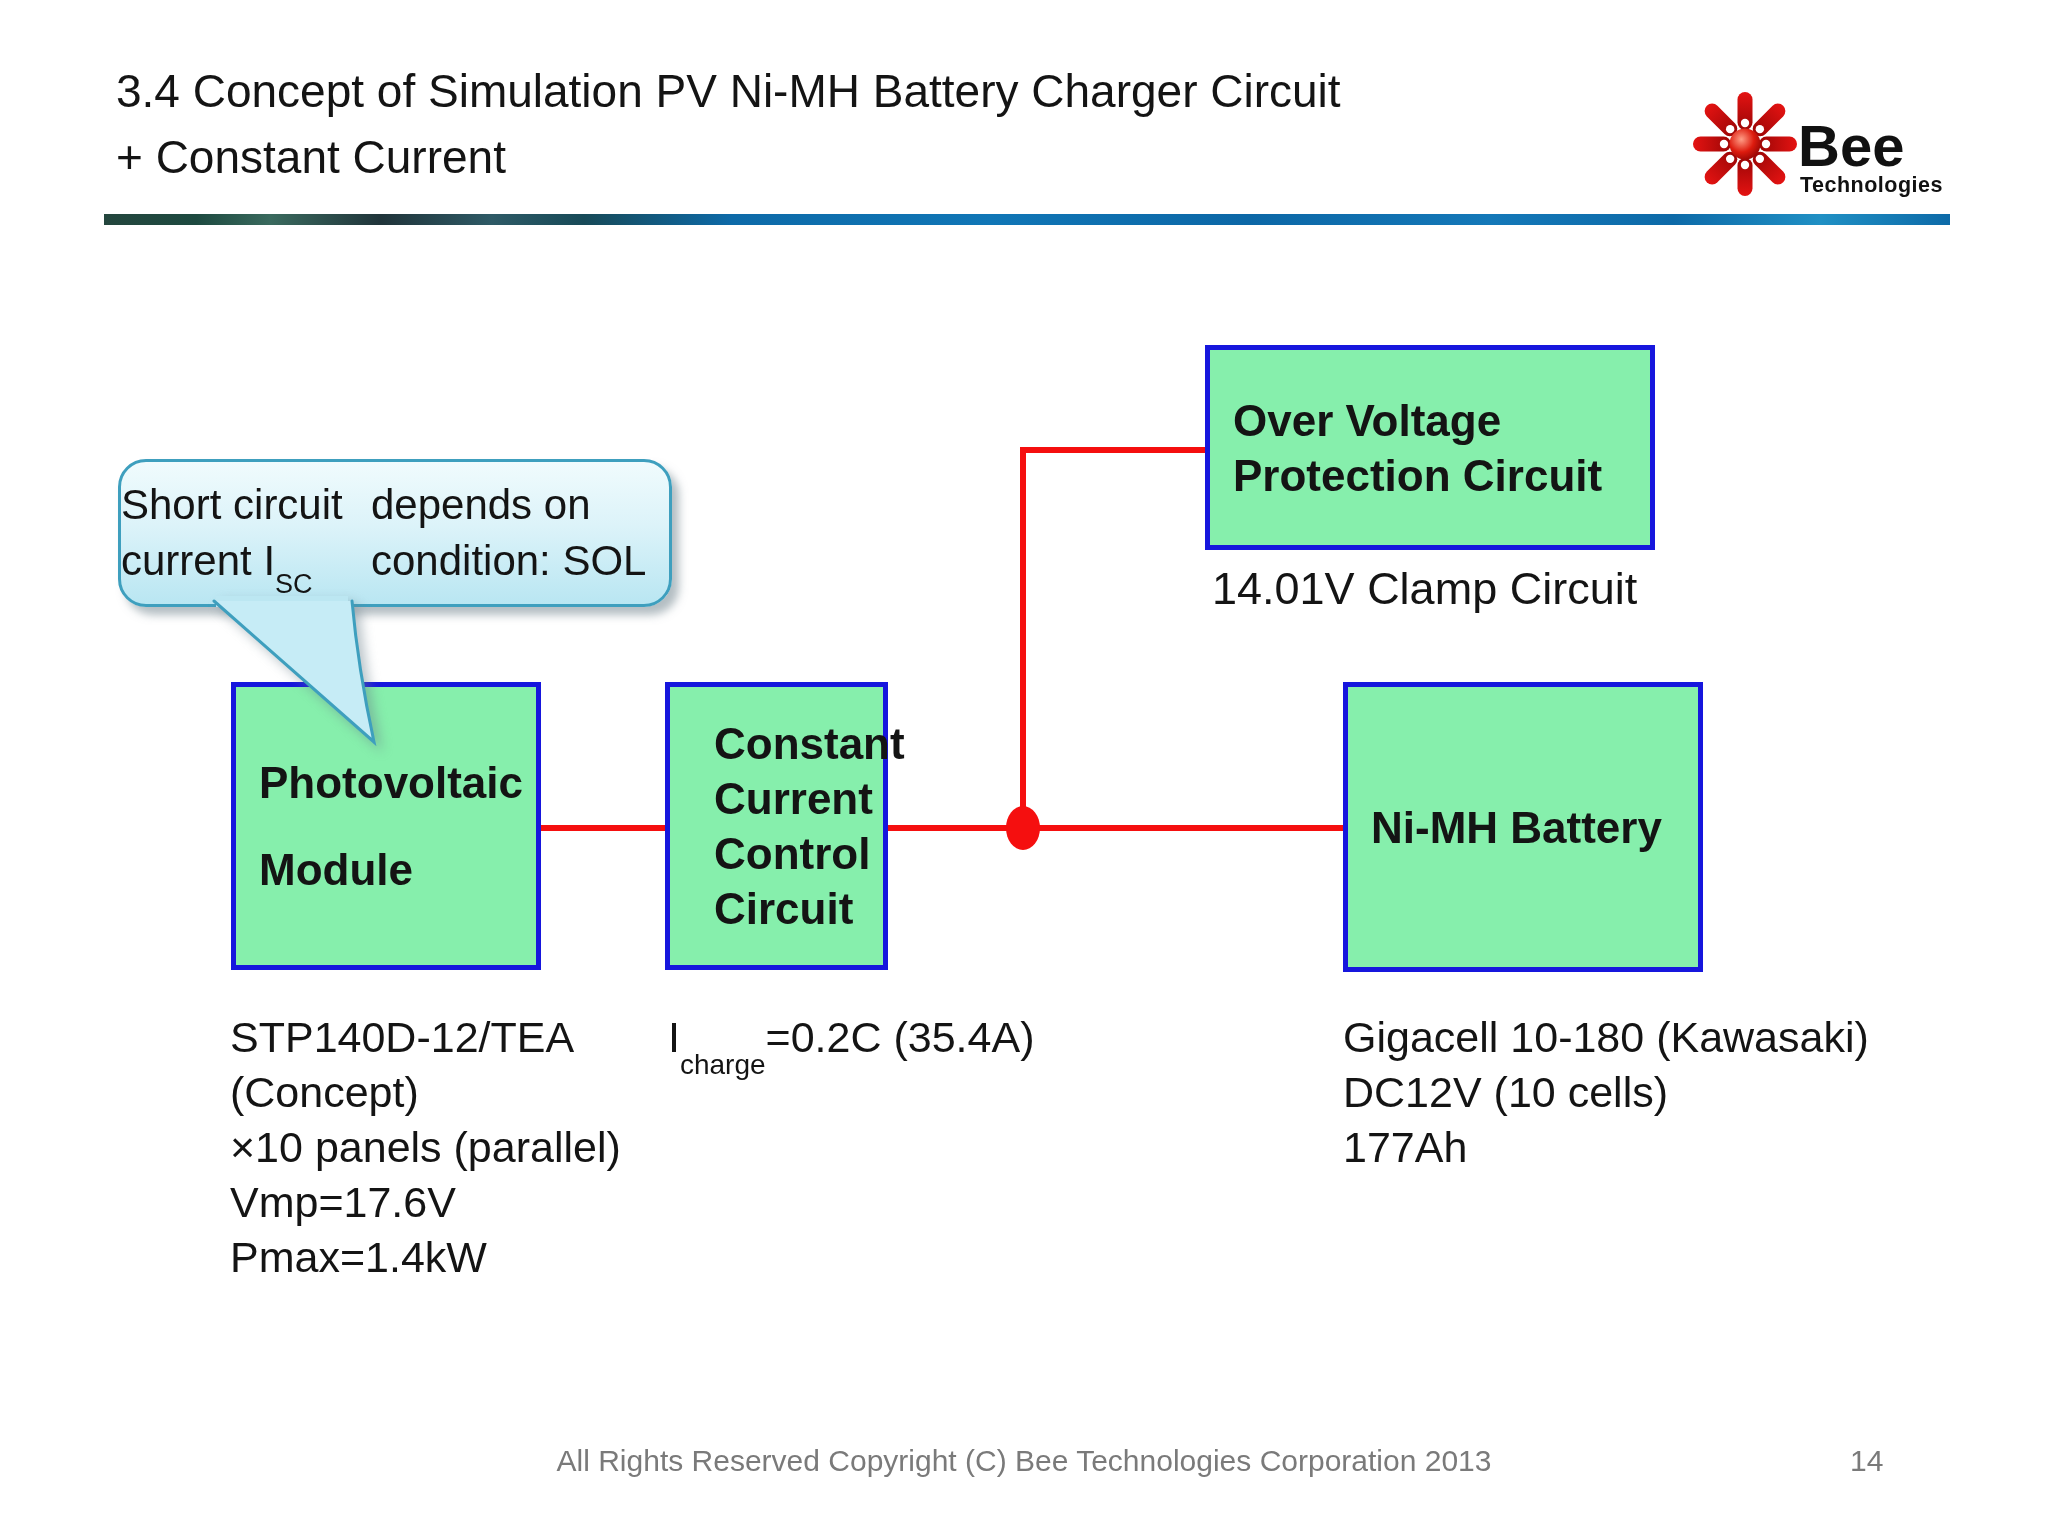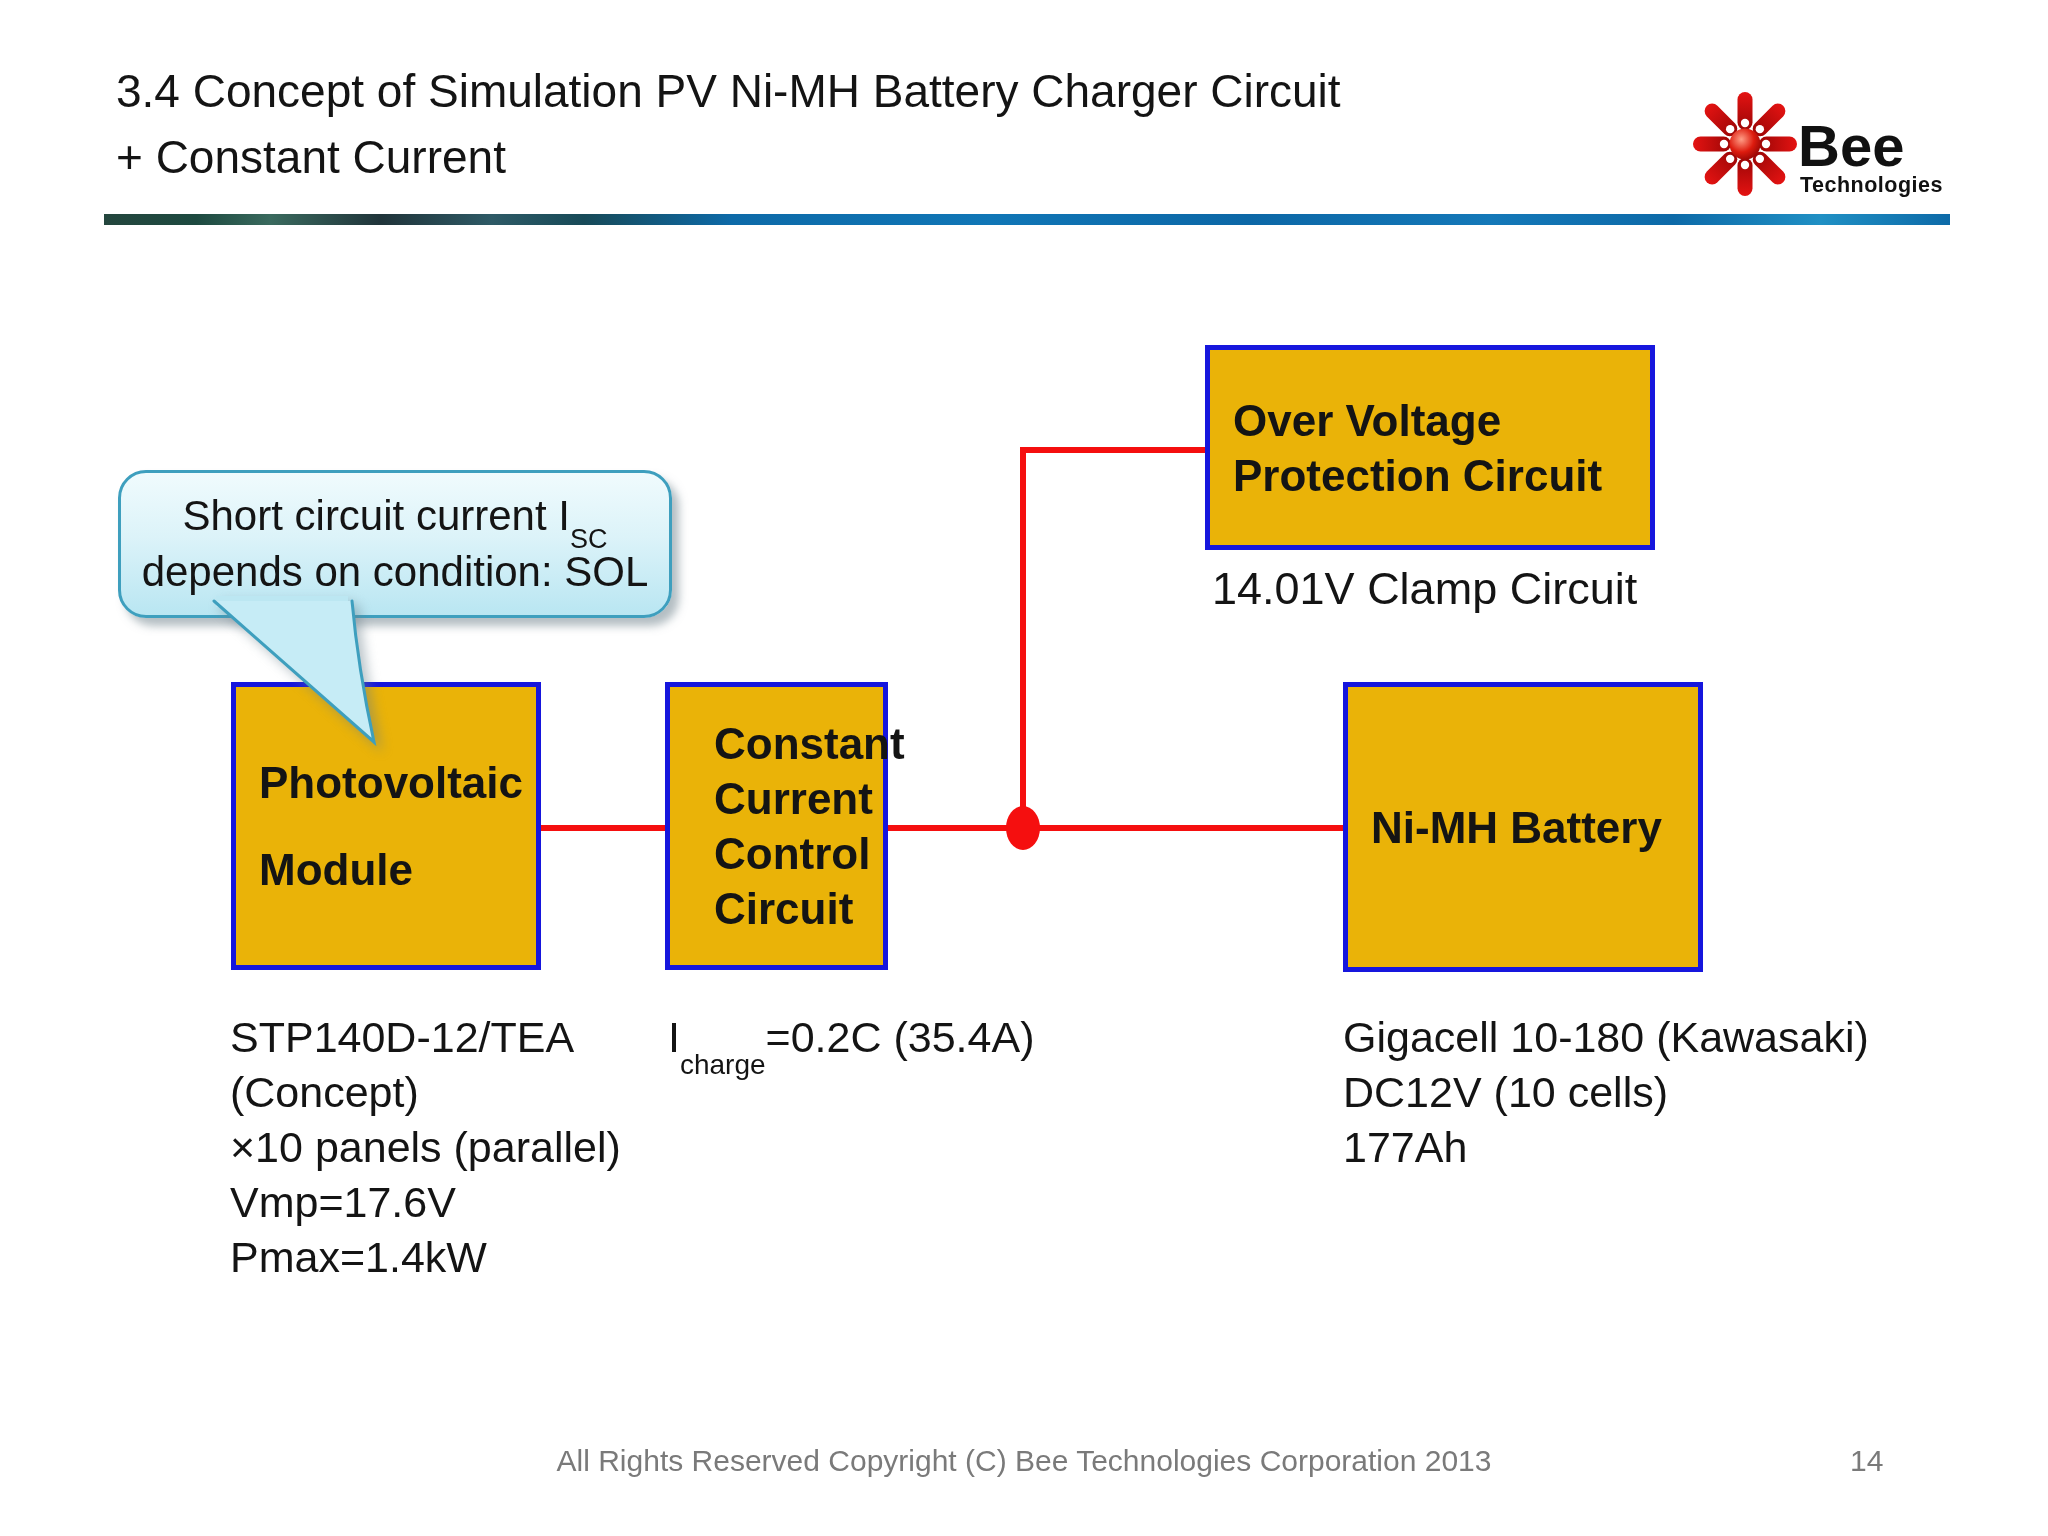--- a/index.html
+++ b/index.html
@@ -11,27 +11,27 @@
   .title{position:absolute;left:116px;top:58px;width:1520px;font-size:46px;line-height:66px;color:var(--title-color);}
   .divider{position:absolute;left:104px;top:214px;width:1846px;height:11px;
     background:linear-gradient(90deg,#24463e 0%,#1d4a40 5%,#3a6a5e 9%,#20343a 15%,#2e5a66 21%,#174a58 26%,#0d6aa8 34%,#1076b6 48%,#0c67a6 62%,#1478b8 75%,#0d6aa8 85%,#2090c4 93%,#0d6aa8 100%);}
   
   .logo{position:absolute;left:1688px;top:84px;width:276px;height:124px;}
   
   .callout{position:absolute;left:118px;top:459px;width:554px;height:148px;box-sizing:border-box;
     border:3px solid var(--callout-border);border-radius:28px;
     background:linear-gradient(180deg,var(--callout-fill-top) 0%,#dcf3f9 45%,var(--callout-fill-bottom) 100%);
     box-shadow:7px 8px 9px rgba(105,125,135,.5);
-    display:flex;flex-direction:column;justify-content:center;align-items:center;
-    font-size:42px;line-height:56px;z-index:5;margin-top:11px;}
+    display:flex;justify-content:center;align-items:center;
+    font-size:42px;line-height:56px;z-index:5;}
   .tail-svg{position:absolute;left:0;top:0;width:2048px;height:1536px;z-index:6;pointer-events:none;
     filter:drop-shadow(6px 6px 6px rgba(105,125,135,.45));}
   sub.sc{font-size:27px;line-height:0;position:relative;top:9px;}
   
-  .dbox{position:absolute;box-sizing:border-box;border:5px solid var(--box-border);background:#eab308;
+  .dbox{position:absolute;box-sizing:border-box;border:5px solid var(--box-border);background:#86efac;
     display:flex;flex-direction:column;justify-content:center;z-index:2;
     font-weight:bold;font-size:44px;line-height:55px;padding-left:23px;}
   .box-pv {left:231px;top:682px;width:310px;height:288px;gap:32px;}
   .box-ccc{left:665px;top:682px;width:223px;height:288px;padding-left:44px;}
   .box-ovp{left:1205px;top:345px;width:450px;height:205px;}
   .box-bat{left:1343px;top:682px;width:360px;height:290px;}
   
   .wire{position:absolute;background:var(--wire);z-index:1;}
   .wire-h1{left:536px;top:825px;width:134px;height:6px;}
   .wire-h2{left:883px;top:825px;width:465px;height:6px;}

